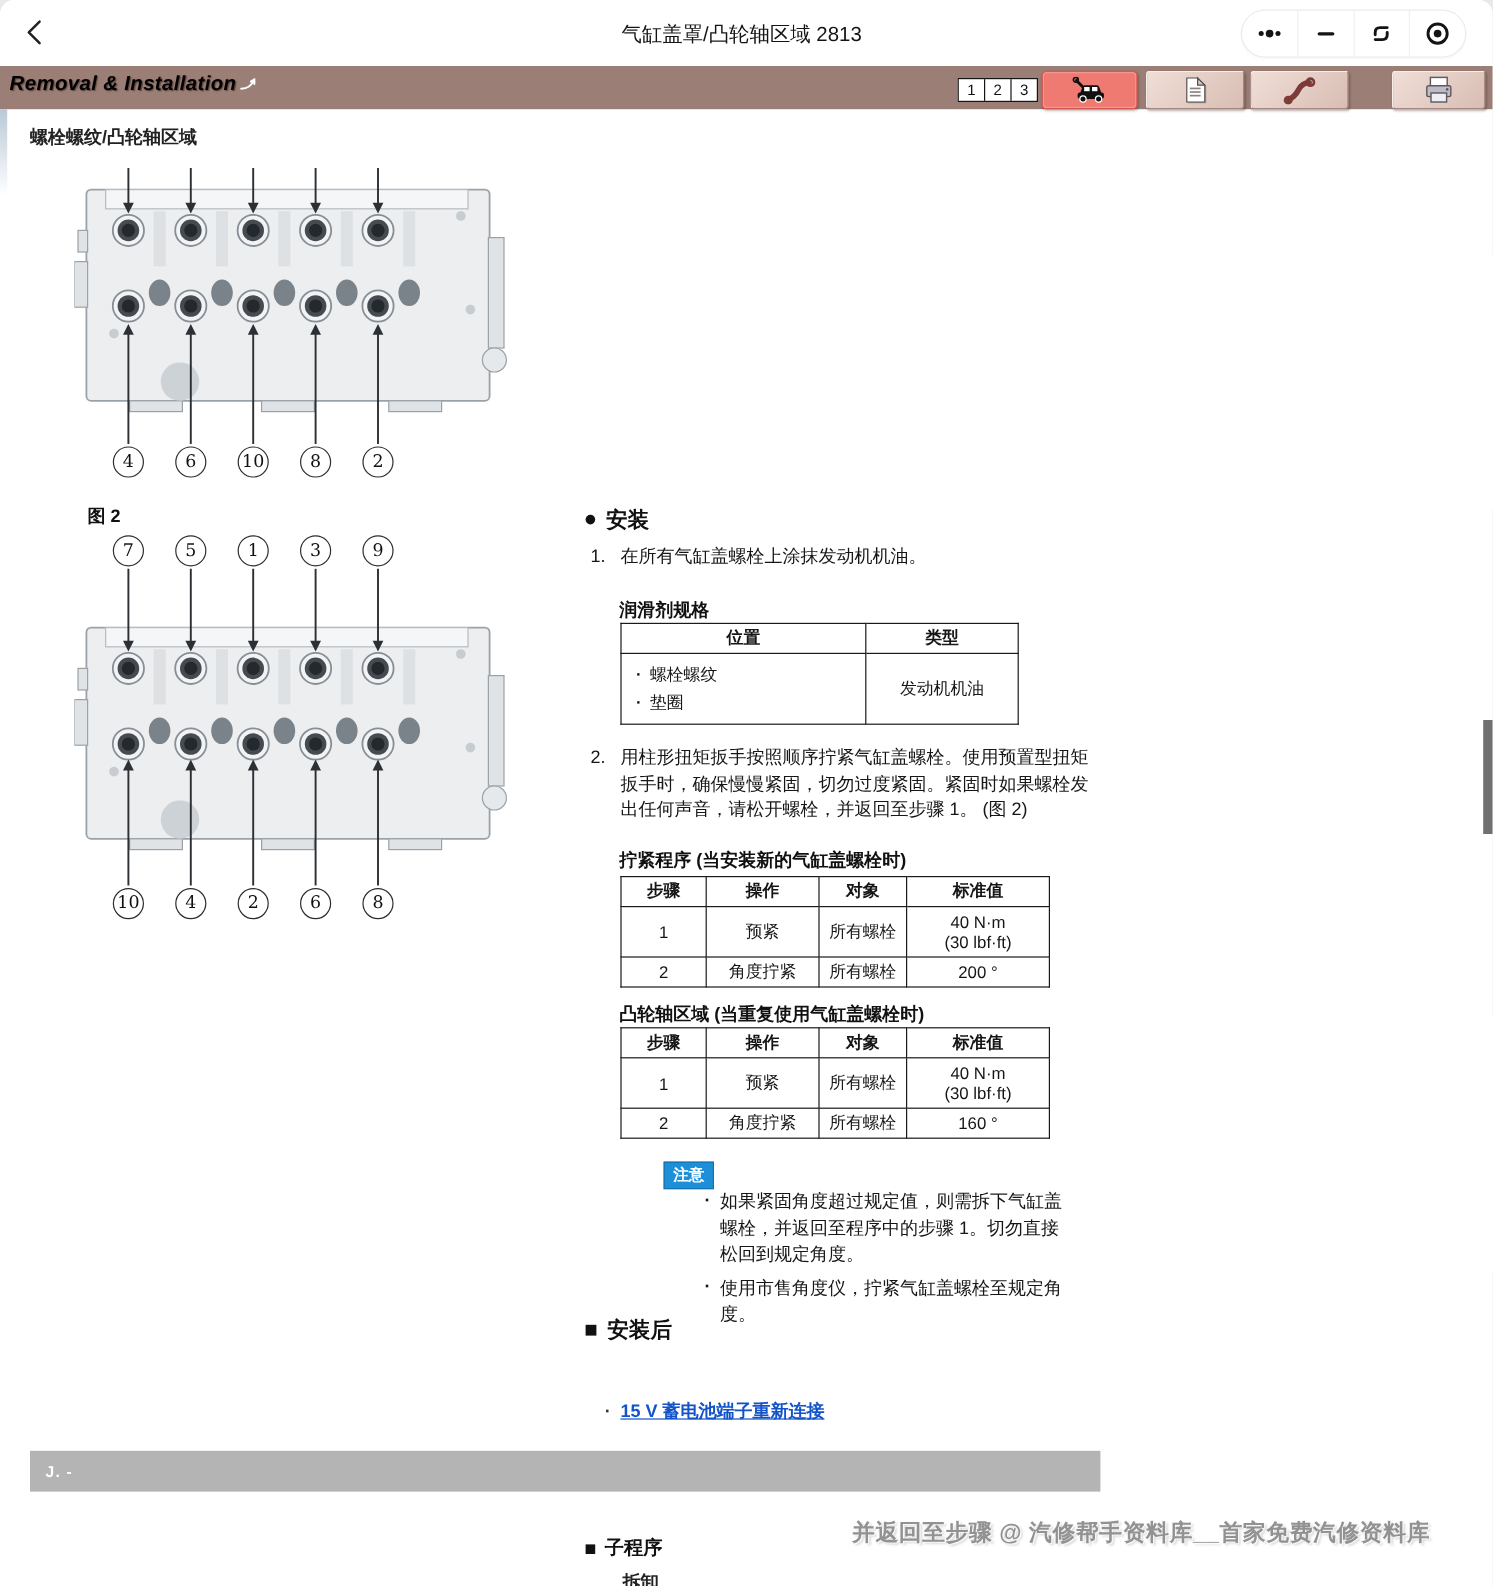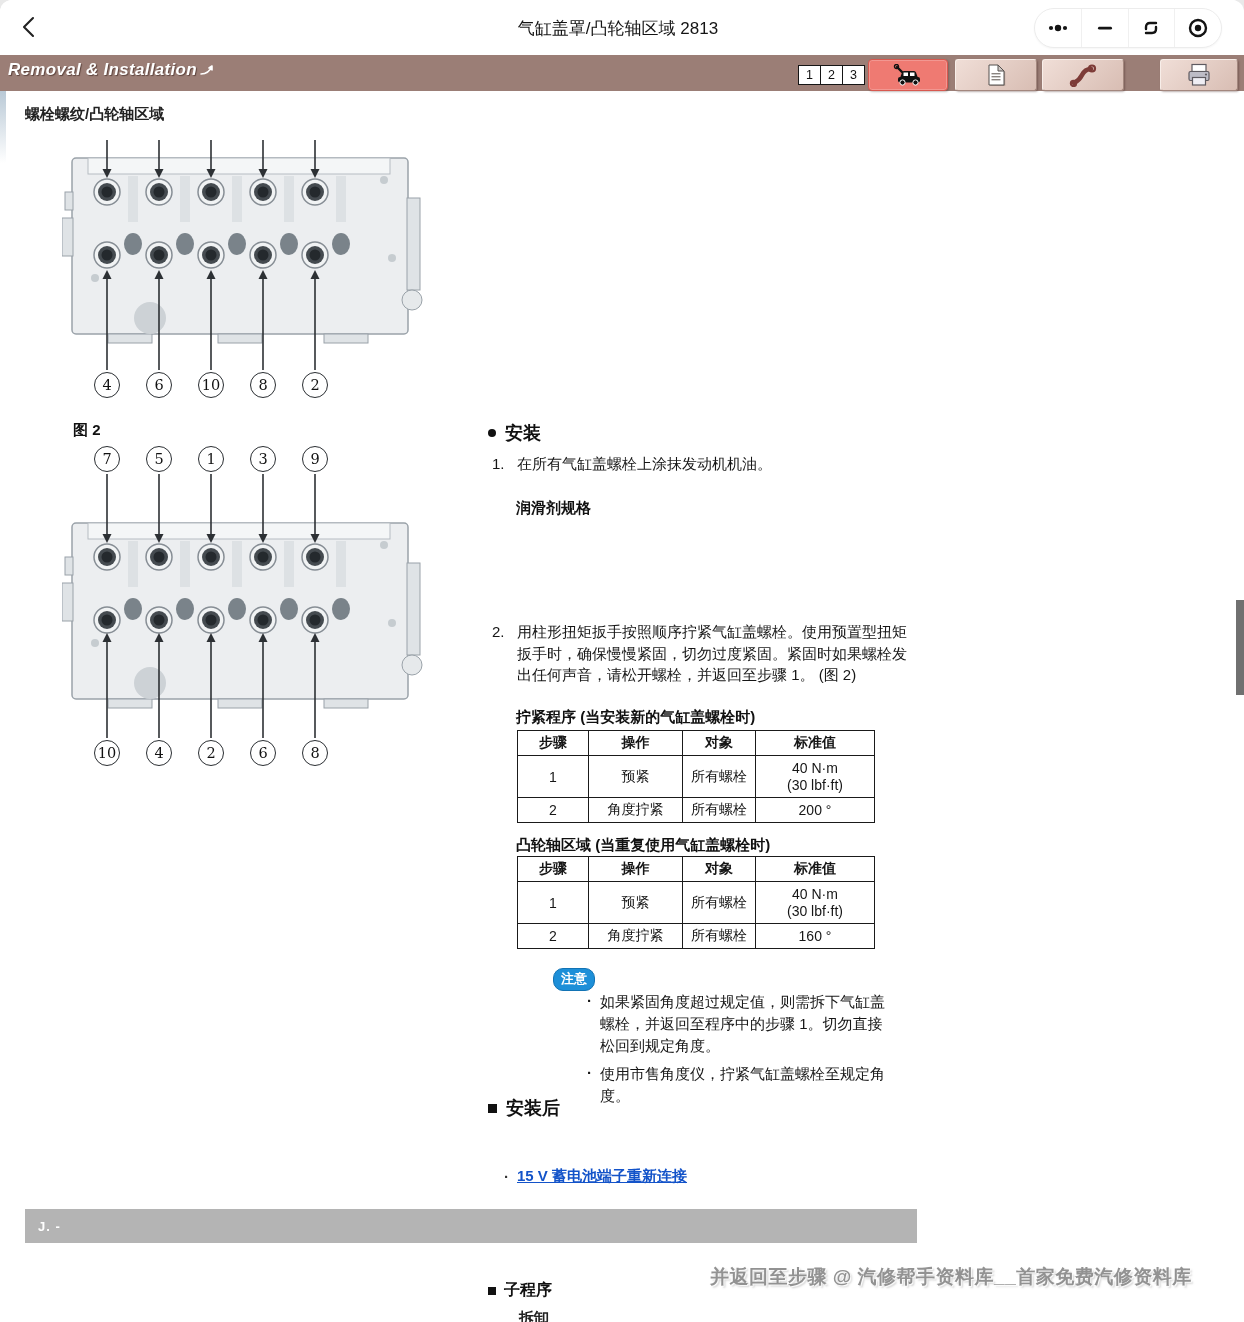--- a/index.html
+++ b/index.html
@@ -11,21 +11,21 @@
   #titlebar{left:0;top:0;width:1236px;height:55px;background:#fff;}
   #back-btn{left:16px;top:13px;width:28px;height:28px;cursor:pointer;}
   #win-title{left:0;right:0;top:17px;text-align:center;font-size:17px;font-weight:500;color:#141414;}
   #cap-pill{right:14px;top:8px;height:38px;width:186px;background:#fff;border:1px solid #ececec;
             border-radius:20px;display:flex;align-items:stretch;box-shadow:0 1px 2px rgba(0,0,0,.04);}
   .pill-seg{flex:1;display:flex;align-items:center;justify-content:center;cursor:pointer;}
   .pill-seg + .pill-seg{border-left:1px solid #f0f0f0;}
 
   
   #banner{left:0;top:55px;width:1244px;height:36px;background:#9b7e76;}
-  #banner-label{left:8px;top:5px;font-size:17px;font-weight:700;font-style:italic;color:#ffffff;
+  #banner-label{left:8px;top:5px;font-size:17px;font-weight:700;font-style:italic;color:#000000;
                 text-shadow:1px 1px 1px rgba(45,22,16,.55);letter-spacing:.3px;display:flex;align-items:center;gap:2px;}
   #pager{left:798px;top:10px;display:flex;border:1px solid #151515;background:#fff;height:18px;}
   .pager-cell{width:21px;display:flex;align-items:center;justify-content:center;
               font-size:12.5px;color:#111;border-right:1px solid #151515;cursor:pointer;}
   .pager-cell:last-child{border-right:none;}
   .tool-btn{top:4px;height:30px;border-radius:3px;display:flex;align-items:center;justify-content:center;
             cursor:pointer;background:linear-gradient(135deg,#f0ded7 0%,#d8bdb3 100%);
             border:1px solid;border-color:#f8eee9 #a3877e #a3877e #f8eee9;
             box-shadow:1px 1px 2px rgba(60,30,25,.35);}
   #btn-vehicle{left:868px;width:78px;background:#ef7a72;border:1px solid #d8584f;border-radius:4px;
@@ -55,21 +55,21 @@
   table.spec th,table.spec td{border:1px solid #1a1a1a;padding:0;text-align:center;}
   table.spec th{font-weight:700;height:24px;}
   .lube-locs{margin:0;padding:6px 0 6px 12px;list-style:none;text-align:left;}
   .lube-locs li{line-height:23px;}
   .lube-locs li::before{content:"·";font-weight:700;margin-right:7px;}
   .val-2line{line-height:17px;padding:3px 0;}
   .row-h40 td{height:41px;}
   .row-h23 td{height:24px;}
 
   #note-badge{left:553px;top:968px;background:#1d8fd8;border:1px solid #1273b4;color:#fff;
-              font-size:13px;font-weight:700;padding:1px 7px 2px;border-radius:10px;}
+              font-size:13px;font-weight:700;padding:1px 7px 2px;border-radius:0;}
   #note-list{left:585px;top:991px;width:300px;margin:0;padding:0;list-style:none;
              font-size:15px;line-height:22px;color:#161616;}
   #note-list li{position:relative;padding-left:15px;margin-bottom:6px;}
   #note-list li::before{content:"·";font-weight:700;position:absolute;left:2px;top:-1px;}
 
   #after-link-row{left:504px;top:1167px;display:flex;align-items:center;font-size:15px;}
   #after-link-row::before{content:"·";font-weight:700;margin-right:8px;color:#333;}
   #battery-link{color:#1353c9;font-weight:700;text-decoration:underline;cursor:pointer;}
 
   #section-bar{left:25px;top:1209px;width:892px;height:34px;background:#b4b4b4;display:flex;align-items:center;}
@@ -338,20 +338,41 @@
     <span class="dot-bullet"></span>
     <span>安装</span>
   </div>
 
   <div class="abs step" style="left:492px;top:453px;">
     <span class="step-num">1.</span>
     <span class="step-text" style="width:393px;">在所有气缸盖螺栓上涂抹发动机机油。</span>
   </div>
 
   <div class="abs tbl-caption" style="left:516px;top:499px;">润滑剂规格</div>
+  <table class="spec abs" style="left:517px;top:519px;width:331px;">
+    <colgroup>
+        <col style="width:204px;">
+        <col style="width:127px;">
+      </colgroup>
+    <tbody>
+        <tr>
+      <th>位置</th>
+      <th>类型</th>
+    </tr>
+    <tr>
+      <td style="height:56px;">
+        <ul class="lube-locs">
+          <li>螺栓螺纹</li>
+          <li>垫圈</li>
+        </ul>
+      </td>
+      <td>发动机机油</td>
+    </tr>
+  </tbody>
+    </table>
 
   <div class="abs step" style="left:492px;top:621px;">
     <span class="step-num">2.</span>
     <span class="step-text" style="width:393px;">用柱形扭矩扳手按照顺序拧紧气缸盖螺栓。使用预置型扭矩扳手时，确保慢慢紧固，切勿过度紧固。紧固时如果螺栓发出任何声音，请松开螺栓，并返回至步骤 1。 (图 2)</span>
   </div>
 
   <div class="abs tbl-caption" style="left:516px;top:708px;">拧紧程序 (当安装新的气缸盖螺栓时)</div>
   <table class="spec abs" style="left:517px;top:730px;width:357px;">
     <colgroup>
         <col style="width:71px;">

